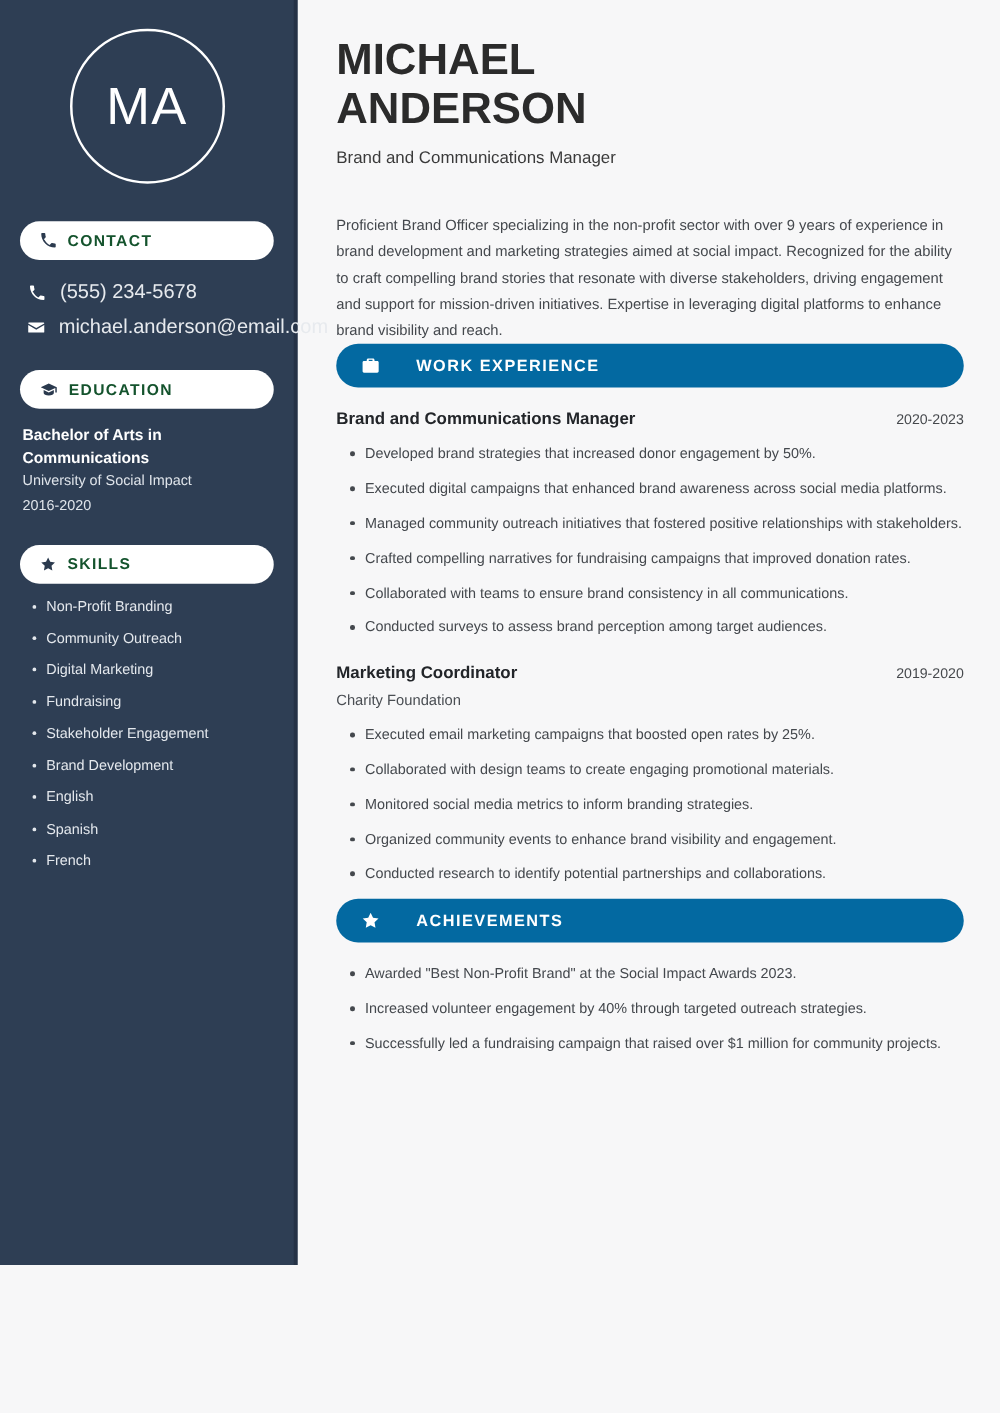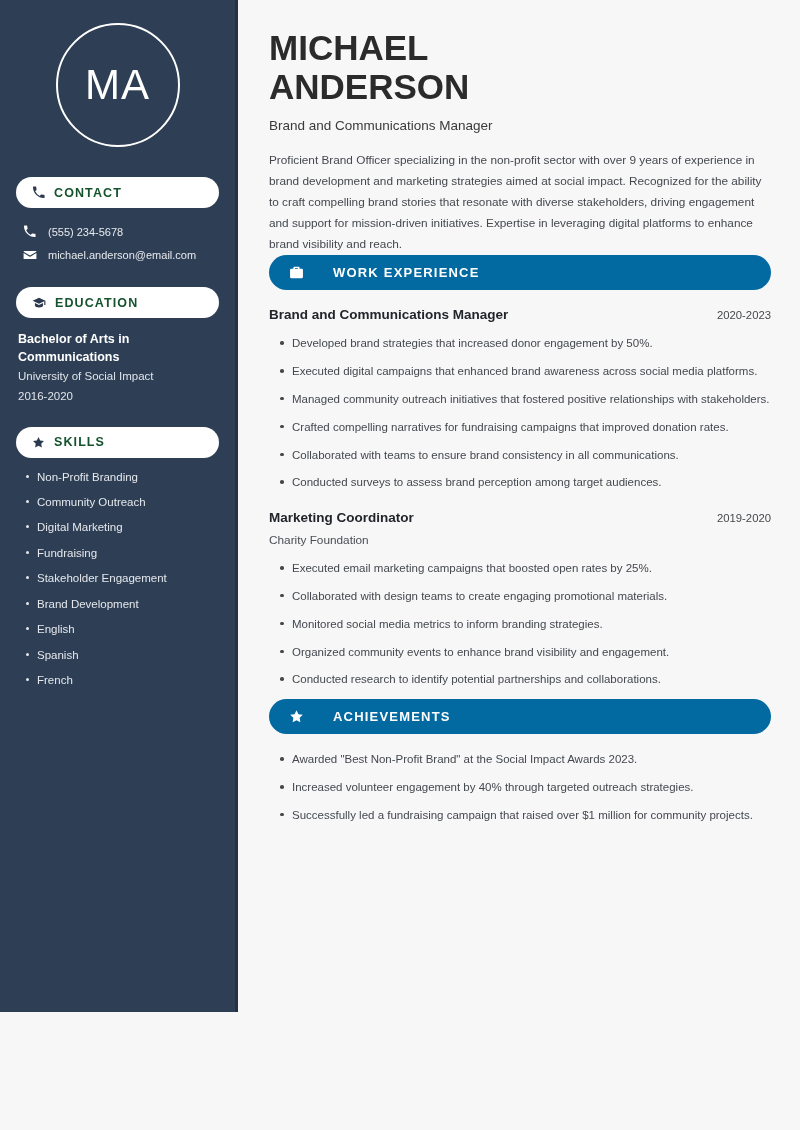--- a/index.html
+++ b/index.html
@@ -76,21 +76,21 @@
     letter-spacing: 1.1px;
   }
   .pill .ico svg { display: block; }
 
   .contact-list { margin-top: 2px; }
   .contact-row {
     display: flex;
     align-items: center;
     gap: 11px;
     padding: 5px 0 5px 6px;
-    font-size: 11px;
+    font-size: 16px;
     color: #e7eaee;
   }
   .contact-row .ico { width: 15px; display:flex; justify-content:center; }
 
   .edu-degree {
     font-size: 12.5px;
     font-weight: bold;
     line-height: 1.45;
     color: #ffffff;
     padding-left: 2px;
@@ -142,21 +142,21 @@
   }
   .job-title-head {
     font-size: 13.5px;
     color: #3a3a3a;
     margin-top: 12px;
   }
   .summary {
     font-size: 11.8px;
     color: #44484d;
     line-height: 1.78;
-    margin-top: 17px;
+    margin-top: 37px;
     text-align: left;
   }
 
   .bar {
     background: #0369a1;
     color: #ffffff;
     border-radius: 999px;
     height: 35px;
     display: flex;
     align-items: center;

